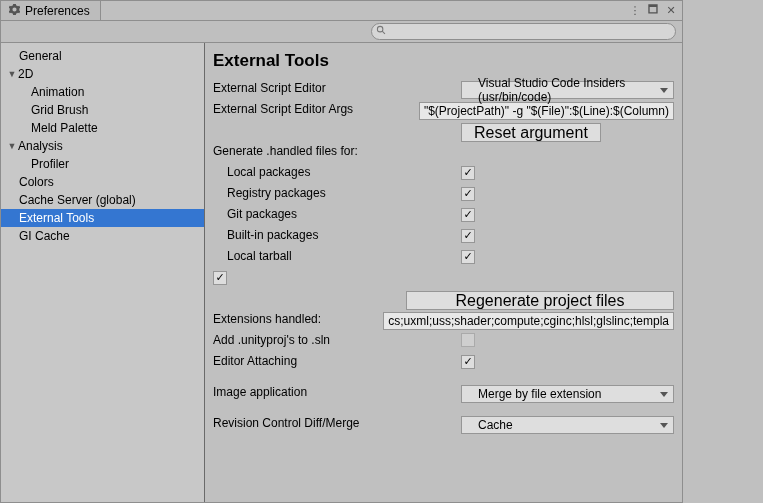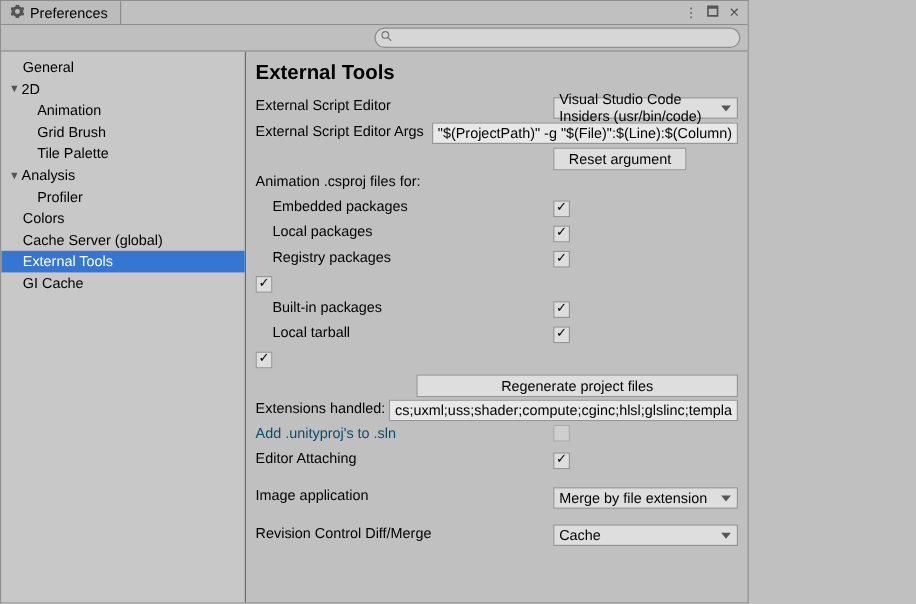--- a/index.html
+++ b/index.html
@@ -1,18 +1,18 @@
 <!DOCTYPE html>
 <html><head>
 <meta charset="utf-8">
 <style>
   * { box-sizing: border-box; margin: 0; padding: 0; font-family: Arial, sans-serif; }
   body { background: #c0c0c0; width: 763px; height: 503px; overflow: hidden; font-size: 12px; color: #000; }
 
-  .window { width: 624px; height: 503px; display: flex; flex-direction: column; border: 1px solid #8e8e8e; background: #c0c0c0; }
+  .window { width: 683px; height: 503px; display: flex; flex-direction: column; border: 1px solid #8e8e8e; background: #c0c0c0; }
 
   .titlebar { height: 20px; background: #c0c0c0; border-bottom: 1px solid #8e8e8e; display: flex; align-items: stretch; }
   .tab { background: #bcbcbc; border-right: 1px solid #8e8e8e; padding: 3px 10px 2px 8px; display: flex; align-items: center; gap: 5px; }
   .tab svg { width: 11px; height: 11px; }
   .titlebar-spacer { flex: 1; }
   .win-controls { display: flex; align-items: center; padding-right: 4px; gap: 4px; }
   .win-controls span { width: 14px; text-align: center; font-size: 11px; color: #555; cursor: default; }
 
   .toolbar { height: 22px; background: #bfbfbf; border-bottom: 1px solid #8e8e8e; display: flex; align-items: center; justify-content: flex-end; padding: 0 6px 0 6px; gap: 4px; }
   .searchbox { display: flex; align-items: center; background: #d6d6d6; border: 1px solid #8e8e8e; border-radius: 9px; height: 17px; padding: 0 6px 0 4px; width: 305px; }
@@ -26,30 +26,30 @@
   .side-item.d1 { padding-left: 18px; }
   .side-item.d2 { padding-left: 30px; }
   .side-item.selected { background: #3476d1; color: #fff; }
   .fold { display: inline-block; width: 10px; text-align: center; margin-right: 1px; font-size: 9px; color: #555; }
 
   .content { flex: 1; padding: 8px 8px 8px 8px; overflow-y: auto; }
   .content h1 { font-size: 17px; font-weight: bold; margin-bottom: 10px; }
 
   .row { display: flex; align-items: flex-start; min-height: 20px; margin-bottom: 1px; }
   .row .label { width: 248px; padding-left: 0; color: #000; }
-  .row .label.muted { color: #0c4a6e; }
+  .row .label.muted { color: #000000; }
   .row .label.indent { padding-left: 14px; }
   .row .field { flex: 1; }
 
-  .dropdown { background: #dedede; border: 1px solid #969696; height: 18px; display: flex; align-items: center; padding: 0 4px; font-size: 12px; position: relative; }
+  .dropdown { background: #dedede; border: 1px solid #969696; height: 18px; display: flex; align-items: center; padding: 0 16px; font-size: 12px; position: relative; }
   .dropdown::after { content: ""; position: absolute; right: 5px; top: 6px; border-left: 4px solid transparent; border-right: 4px solid transparent; border-top: 5px solid #555; }
 
   .textinput { background: #e8e8e8; border: 1px solid #969696; height: 18px; padding: 0 4px; font-size: 12px; display: flex; align-items: center; overflow: hidden; white-space: nowrap; }
 
-  .btn { background: #dedede; border: 1px solid #969696; height: 19px; padding: 0 12px; display: inline-flex; align-items: center; justify-content: center; font-size: 12px; cursor: default; }
+  .btn { background: #dedede; border: 1px solid #969696; height: 19px; padding: 0 12px; display: inline-flex; align-items: center; justify-content: center; font-size: 16px; cursor: default; }
   .btn.wide { width: 268px; justify-content: center; }
 
   .chk { width: 14px; height: 14px; background: #dedede; border: 1px solid #969696; display: inline-flex; align-items: center; justify-content: center; }
   .chk.checked::after { content: "✓"; font-size: 11px; line-height: 1; color: #000; }
 
   .spacer { height: 10px; }
 </style>
 </head>
 <body>
 
@@ -93,21 +93,21 @@
           <span class="fold">▼</span>
           <span>2D</span>
         </div>
       <div class="side-item d2">
           <span>Animation</span>
         </div>
       <div class="side-item d2">
           <span>Grid Brush</span>
         </div>
       <div class="side-item d2">
-          <span>Tile Palette</span>
+          <span>Meld Palette</span>
         </div>
       <div class="side-item">
           <span class="fold">▼</span>
           <span>Analysis</span>
         </div>
       <div class="side-item d2">
           <span>Profiler</span>
         </div>
       <div class="side-item d1">
           <span>Colors</span>
@@ -145,36 +145,33 @@
       </div>
 
       <div class="row">
         <div class="label"></div>
         <div class="field" style="flex:0 0 auto;"><div class="btn">
               <span>Reset argument</span>
             </div></div>
       </div>
 
       <div class="row">
-        <div class="label">Animation .csproj files for:</div>
-      </div>
-
-      <div class="row">
-        <div class="label indent">Embedded packages</div>
-        <div class="field"><span class="chk checked"></span></div>
-      </div>
+        <div class="label">Generate .handled files for:</div>
+      </div>
+
       <div class="row">
         <div class="label indent">Local packages</div>
         <div class="field"><span class="chk checked"></span></div>
       </div>
       <div class="row">
         <div class="label indent">Registry packages</div>
         <div class="field"><span class="chk checked"></span></div>
       </div>
       <div class="row">
+        <div class="label indent">Git packages</div>
         <div class="field"><span class="chk checked"></span></div>
       </div>
       <div class="row">
         <div class="label indent">Built-in packages</div>
         <div class="field"><span class="chk checked"></span></div>
       </div>
       <div class="row">
         <div class="label indent">Local tarball</div>
         <div class="field"><span class="chk checked"></span></div>
       </div>

